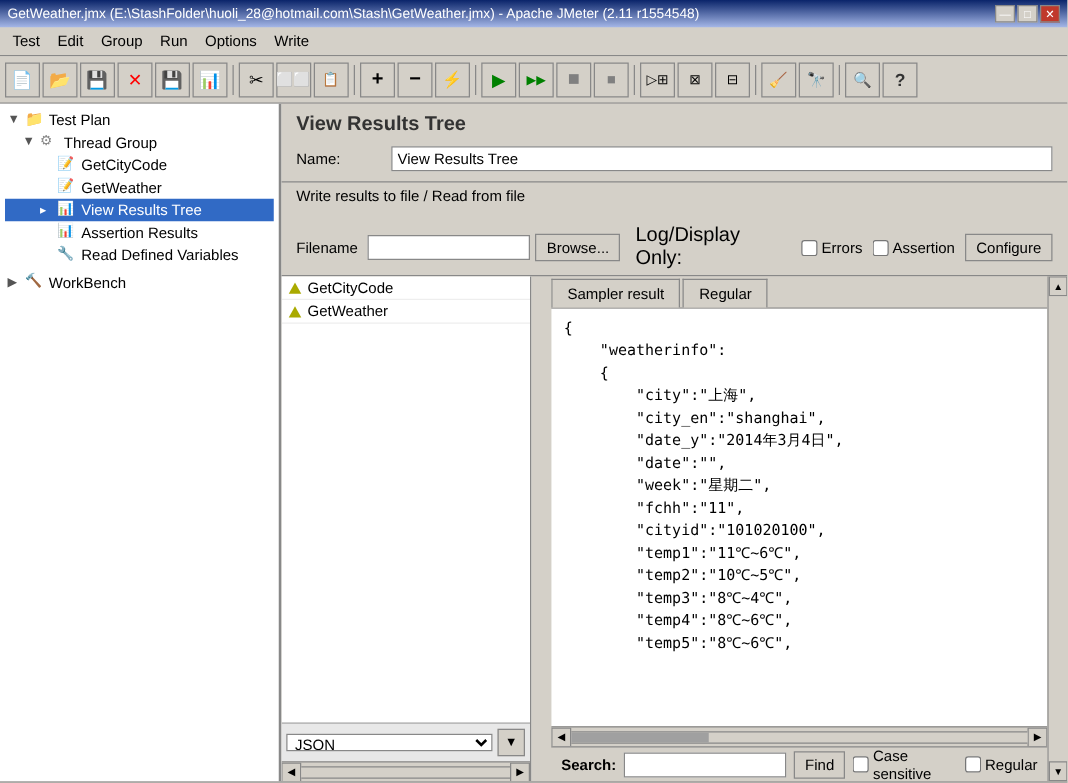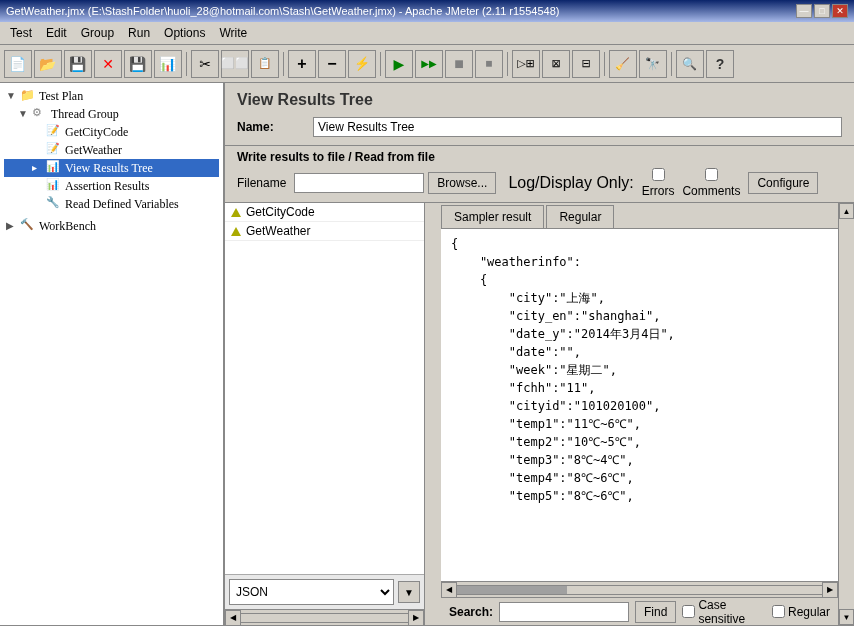--- a/index.html
+++ b/index.html
@@ -97,21 +97,20 @@
       color: #555;
     }
     .tree-item .node-icon {
       width: 16px; height: 16px;
       display: inline-block;
       margin-right: 3px;
       font-size: 12px;
     }
     .tree-item .node-label {
       font-size: 12px;
-      font-family: Liberation Serif, serif;
     }
     .indent-1 { padding-left: 14px; }
     .indent-2 { padding-left: 28px; }
 
     
     #right-panel {
       flex: 1;
       background: #d4d0c8;
       overflow: hidden;
       display: flex;
@@ -131,21 +130,21 @@
     #vrt-form {
       background: #d4d0c8;
       padding: 4px 12px;
     }
     .form-row {
       display: flex;
       align-items: center;
       margin-bottom: 4px;
     }
     .form-label {
-      font-weight: bold;
+      font-weight: normal;
       font-size: 12px;
       margin-right: 6px;
       min-width: 70px;
     }
     .form-input {
       flex: 1;
       height: 20px;
       border: 1px solid #888;
       background: white;
       padding: 1px 4px;
@@ -153,23 +152,23 @@
     }
 
     
     #write-results-bar {
       background: #d4d0c8;
       padding: 4px 12px;
       border-top: 1px solid #888;
       border-bottom: 1px solid #888;
     }
     .wr-title {
-      font-weight: bold;
-      font-size: 12px;
-      margin-bottom: 4px;
+      font-weight: normal;
+      font-size: 12px;
+      margin-bottom: 16px;
     }
     .wr-row {
       display: flex;
       align-items: center;
       gap: 4px;
     }
     .wr-input {
       width: 130px;
       height: 20px;
       border: 1px solid #888;
@@ -189,21 +188,20 @@
       display: flex;
       align-items: center;
       gap: 8px;
       margin-left: 8px;
     }
     .wr-checkbox-label {
       font-size: 12px;
       display: flex;
       align-items: center;
       gap: 3px;
-      flex-direction: column;
     }
 
     
     #split-panel {
       flex: 1;
       display: flex;
       overflow: hidden;
     }
 
     
@@ -229,21 +227,21 @@
       margin-top: auto;
       border-top: 1px solid #aaa;
       padding: 4px;
       display: flex;
       align-items: center;
       gap: 4px;
       background: #e8e8e8;
     }
     .format-select {
       flex: 1;
-      height: 26px;
+      height: 14px;
       border: 1px solid #888;
       background: white;
       font-size: 12px;
       padding: 0 2px;
     }
     .scroll-check {
       display: flex;
       align-items: center;
       gap: 3px;
       padding: 2px 4px;
@@ -475,21 +473,21 @@
         <input class="wr-input" type="text" style="">
         <button class="wr-btn">Browse...</button>
         <div class="wr-checkbox-group">
           <span style="font-size:16px;">Log/Display Only:</span>
           <label class="wr-checkbox-label">
             <input type="checkbox" style="">
             <span>Errors</span>
           </label>
           <label class="wr-checkbox-label">
             <input type="checkbox" style="">
-            <span>Comments</span>
+            <span>Assertion</span>
           </label>
           <button class="wr-btn">Configure</button>
         </div>
       </div>
     </div>
 
     <div id="split-panel">
 
       <div id="left-split">
         <div>

